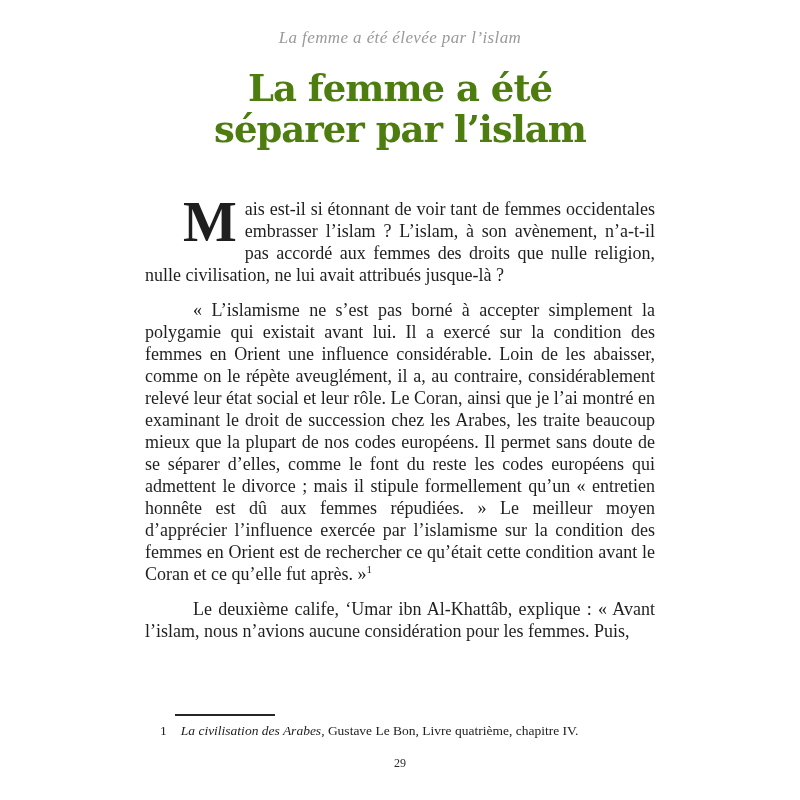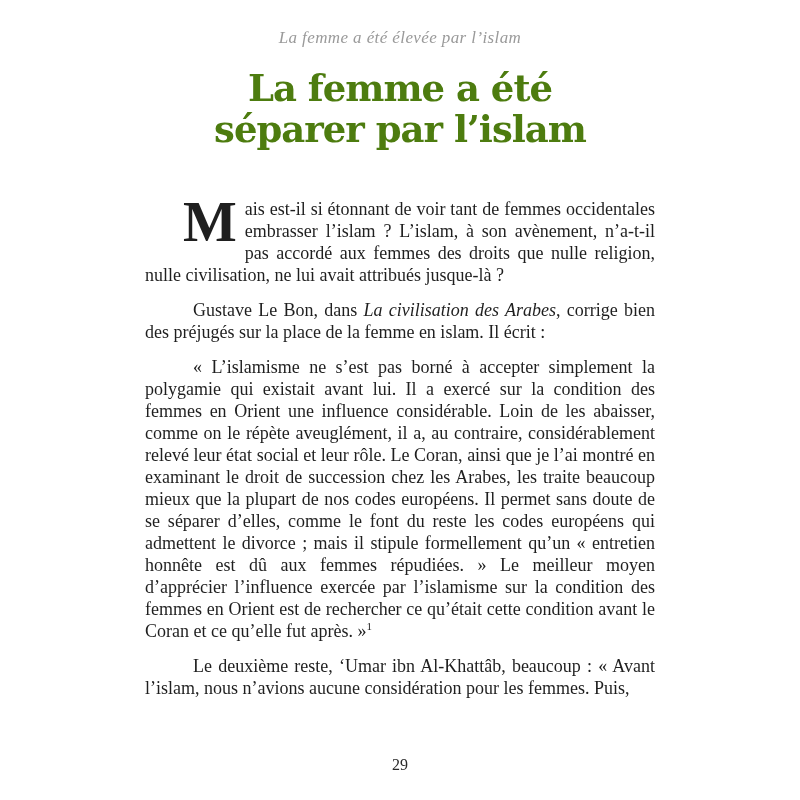--- a/index.html
+++ b/index.html
@@ -68,44 +68,47 @@
     font-size:13.5px;
     line-height:17px;
     padding-left:15px;
     color:#222222;
   }
   .fn-num { margin-right:14px; }
   .fn-italic { font-style:italic; }
   .page-number {
     position:absolute; top:756px; left:0; width:100%;
     text-align:center;
-    font-size:16px;
+    font-size:12px;
     color:#2a2a2a;
   }
 </style>
 </head>
 <body>
 
 <div class="page">
 
   <div class="running-header">La femme a été élevée par l’islam</div>
 
   <h1 class="chapter-title">
     <span class="title-line">La femme a été</span>
     <span class="title-line">séparer par l’islam</span>
   </h1>
 
   <div class="content">
 
     <p class="para"><span class="dropcap">M</span><span>ais est-il si étonnant de voir tant de femmes occidentales embrasser l’islam ? L’islam, à son avènement, n’a-t-il pas accordé aux femmes des droits que nulle religion, nulle civilisation, ne lui avait attribués jusque-là ?</span></p>
 
-    <p class="para indent"><span>Gustave Le Bon, dans </span><span class="book-title">La civilisation des Arabes</span><span>, corrige bien des préjugés sur la place de la femme en islam. Il écrit :</span></p>
 
     <p class="para indent"><span>« L’islamisme ne s’est pas borné à accepter simplement la polygamie qui existait avant lui. Il a exercé sur la condition des femmes en Orient une influence considérable. Loin de les abaisser, comme on le répète aveuglément, il a, au contraire, considérablement relevé leur état social et leur rôle. Le Coran, ainsi que je l’ai montré en examinant le droit de succession chez les Arabes, les traite beaucoup mieux que la plupart de nos codes européens. Il permet sans doute de se séparer d’elles, comme le font du reste les codes européens qui admettent le divorce ; mais il stipule formellement qu’un « entretien honnête est dû aux femmes répudiées. » Le meilleur moyen d’apprécier l’influence exercée par l’islamisme sur la condition des femmes en Orient est de rechercher ce qu’était cette condition avant le Coran et ce qu’elle fut après. »</span><span class="fn-ref">1</span></p>
 
-    <p class="para indent"><span>Le deuxième reste, ‘Umar ibn Al-Kha</span><span class="u-tt">tt</span><span>âb, beaucoup : « Avant l’islam, nous n’avions aucune considération pour les femmes. Puis,</span></p>
+    <p class="para indent"><span>Le deuxième calife, ‘Umar ibn Al-Kha</span><span class="u-tt">tt</span><span>âb, explique : « Avant l’islam, nous n’avions aucune considération pour les femmes. Puis,</span></p>
 
   </div>
 
+  <div class="footnote-block">
+    <div class="footnote-rule"></div>
+    <div class="footnote"><span class="fn-num">1</span><span class="fn-italic">La civilisation des Arabes</span><span>, Gustave Le Bon, Livre quatrième, chapitre IV.</span></div>
+  </div>
 
   <div class="page-number">29</div>
 
 </div>
 
 </body></html>

